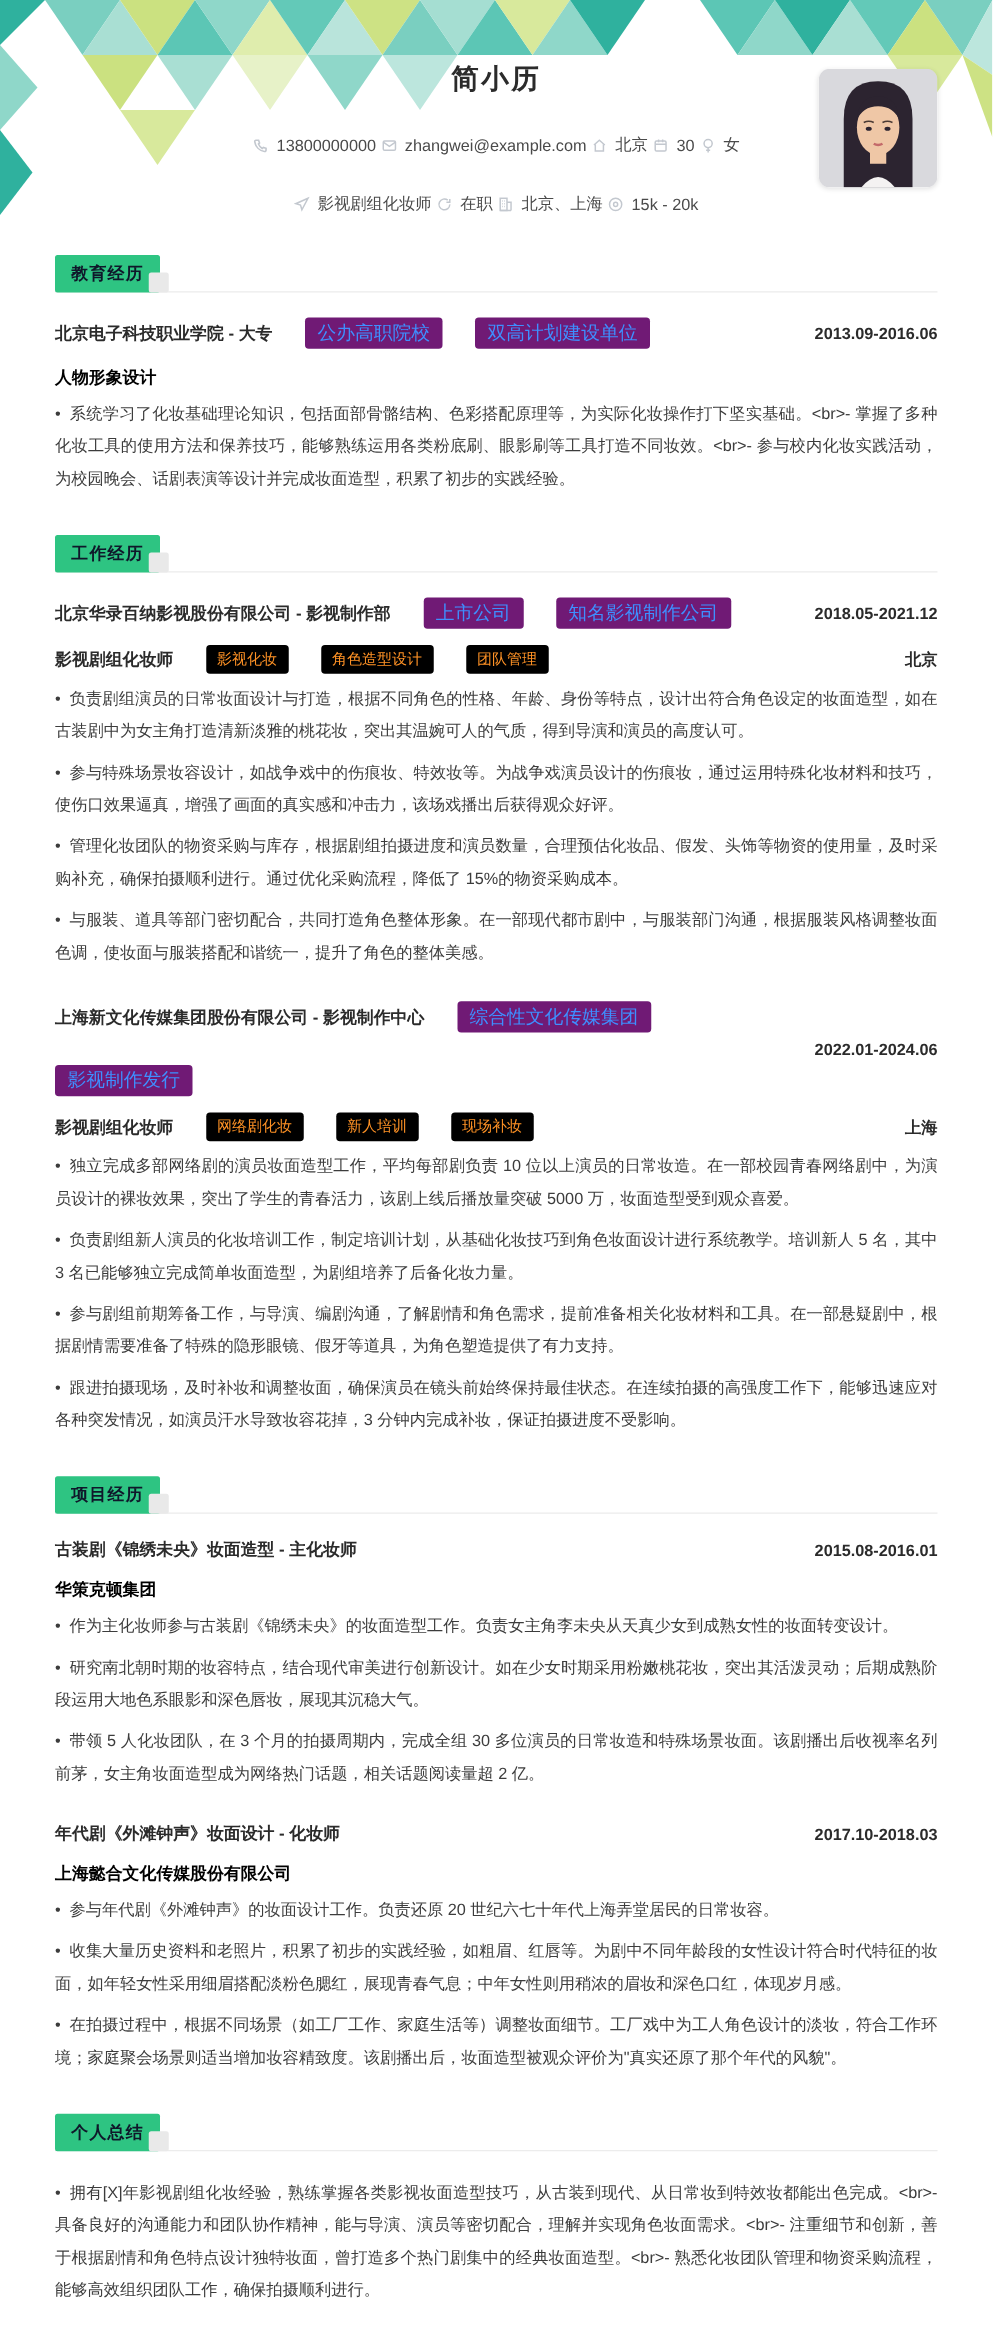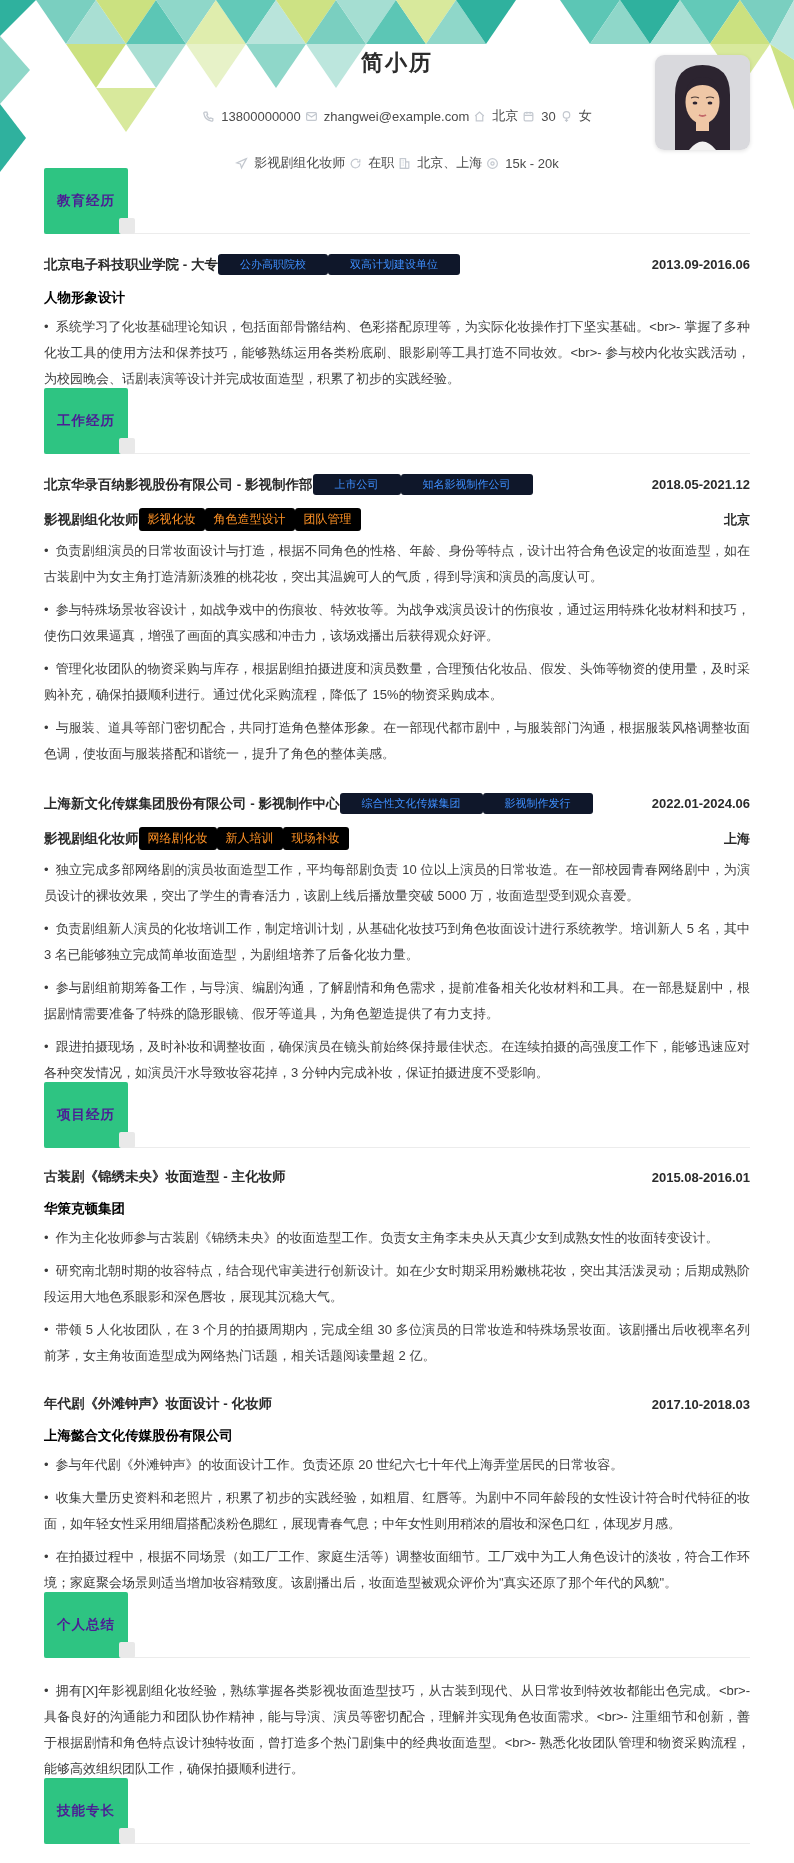--- a/index.html
+++ b/index.html
@@ -8,27 +8,27 @@
   .page { position:relative; width:794px; min-height:1863px; margin:0 auto; background:#fff; overflow:hidden; }
   .banner { position:absolute; top:0; left:0; width:794px; height:190px; pointer-events:none; }
   .photo { position:absolute; top:55px; right:44px; width:95px; height:95px; border-radius:9px; overflow:hidden; box-shadow:0 1px 4px rgba(0,0,0,.12); }
   .content { position:relative; padding:0 44px 30px; }
   .name { text-align:center; font-size:22px; font-weight:bold; letter-spacing:2px; padding-top:48px; color:#2b2b2b; }
   .crow { display:flex; justify-content:center; align-items:center; gap:4px; margin-top:29px; font-size:13px; color:#4a4a4a; }
   .citem { display:inline-flex; align-items:center; gap:6px; white-space:nowrap; }
   .cicon { display:inline-flex; width:13px; height:13px; color:#c3c8cf; }
   .cicon svg { width:13px; height:13px; }
   .sec-head { position:relative; height:32px; border-bottom:1px solid #ececec; margin-top:30px; }
-  .sec-badge { position:absolute; left:0; bottom:-1px; background:#2ec482; color:#4c1d95; font-size:13.5px; font-weight:bold; padding:24px 13px; border-radius:2px; z-index:1; letter-spacing:1px; }
+  .sec-badge { position:absolute; left:0; bottom:-1px; background:#2ec482; color:#0f172a; font-size:13.5px; font-weight:bold; padding:6px 13px; border-radius:2px; z-index:1; letter-spacing:1px; }
   .sec-badge::after { content:""; position:absolute; right:-7px; bottom:0; width:16px; height:16px; background:#e9e9e9; z-index:-1; border-radius:2px; }
   .entry-head { display:flex; justify-content:space-between; align-items:center; margin-top:20px; }
-  .entry-left { display:flex; align-items:center; flex-wrap:wrap; gap:0; }
+  .entry-left { display:flex; align-items:center; flex-wrap:wrap; gap:26px; }
   .entry-title { font-size:13.5px; font-weight:bold; color:#2b2b2b; }
   .entry-date { font-size:13px; font-weight:bold; color:#2b2b2b; white-space:nowrap; }
-  .tag-blue { font-size:11px; color:#3e8fff; background:#0f172a; padding:3px 22px; border-radius:3px; }
+  .tag-blue { font-size:15px; color:#3e8fff; background:#701a75; padding:3px 10px; border-radius:3px; }
   .tag-orange { font-size:12px; color:#ff9225; background:#000000; padding:3px 9px; border-radius:3px; }
   .sub-title { font-size:13.5px; font-weight:bold; color:#000000; margin-top:14px; }
   .blt { margin:7px 0; font-size:13px; line-height:2.0; color:#3c3c3c; text-align:justify; }
   .dot { margin-right:7px; }
   .skills-grid { display:grid; grid-template-columns:1fr 1fr; column-gap:46px; row-gap:24px; margin-top:24px;font-style:italic; }
   .skill { display:flex; align-items:center; }
   .skill-label { font-size:13px; font-weight:bold; color:#2b2b2b; margin-right:12px; white-space:nowrap; }
   .skill-track { width:112px; height:11px; background:#e4e4e4; border-radius:1px; overflow:hidden; }
   .skill-fill { height:100%; background:#2ebd81; clip-path:polygon(0 0,100% 0,calc(100% - 6px) 100%,0 100%); }
 </style>

